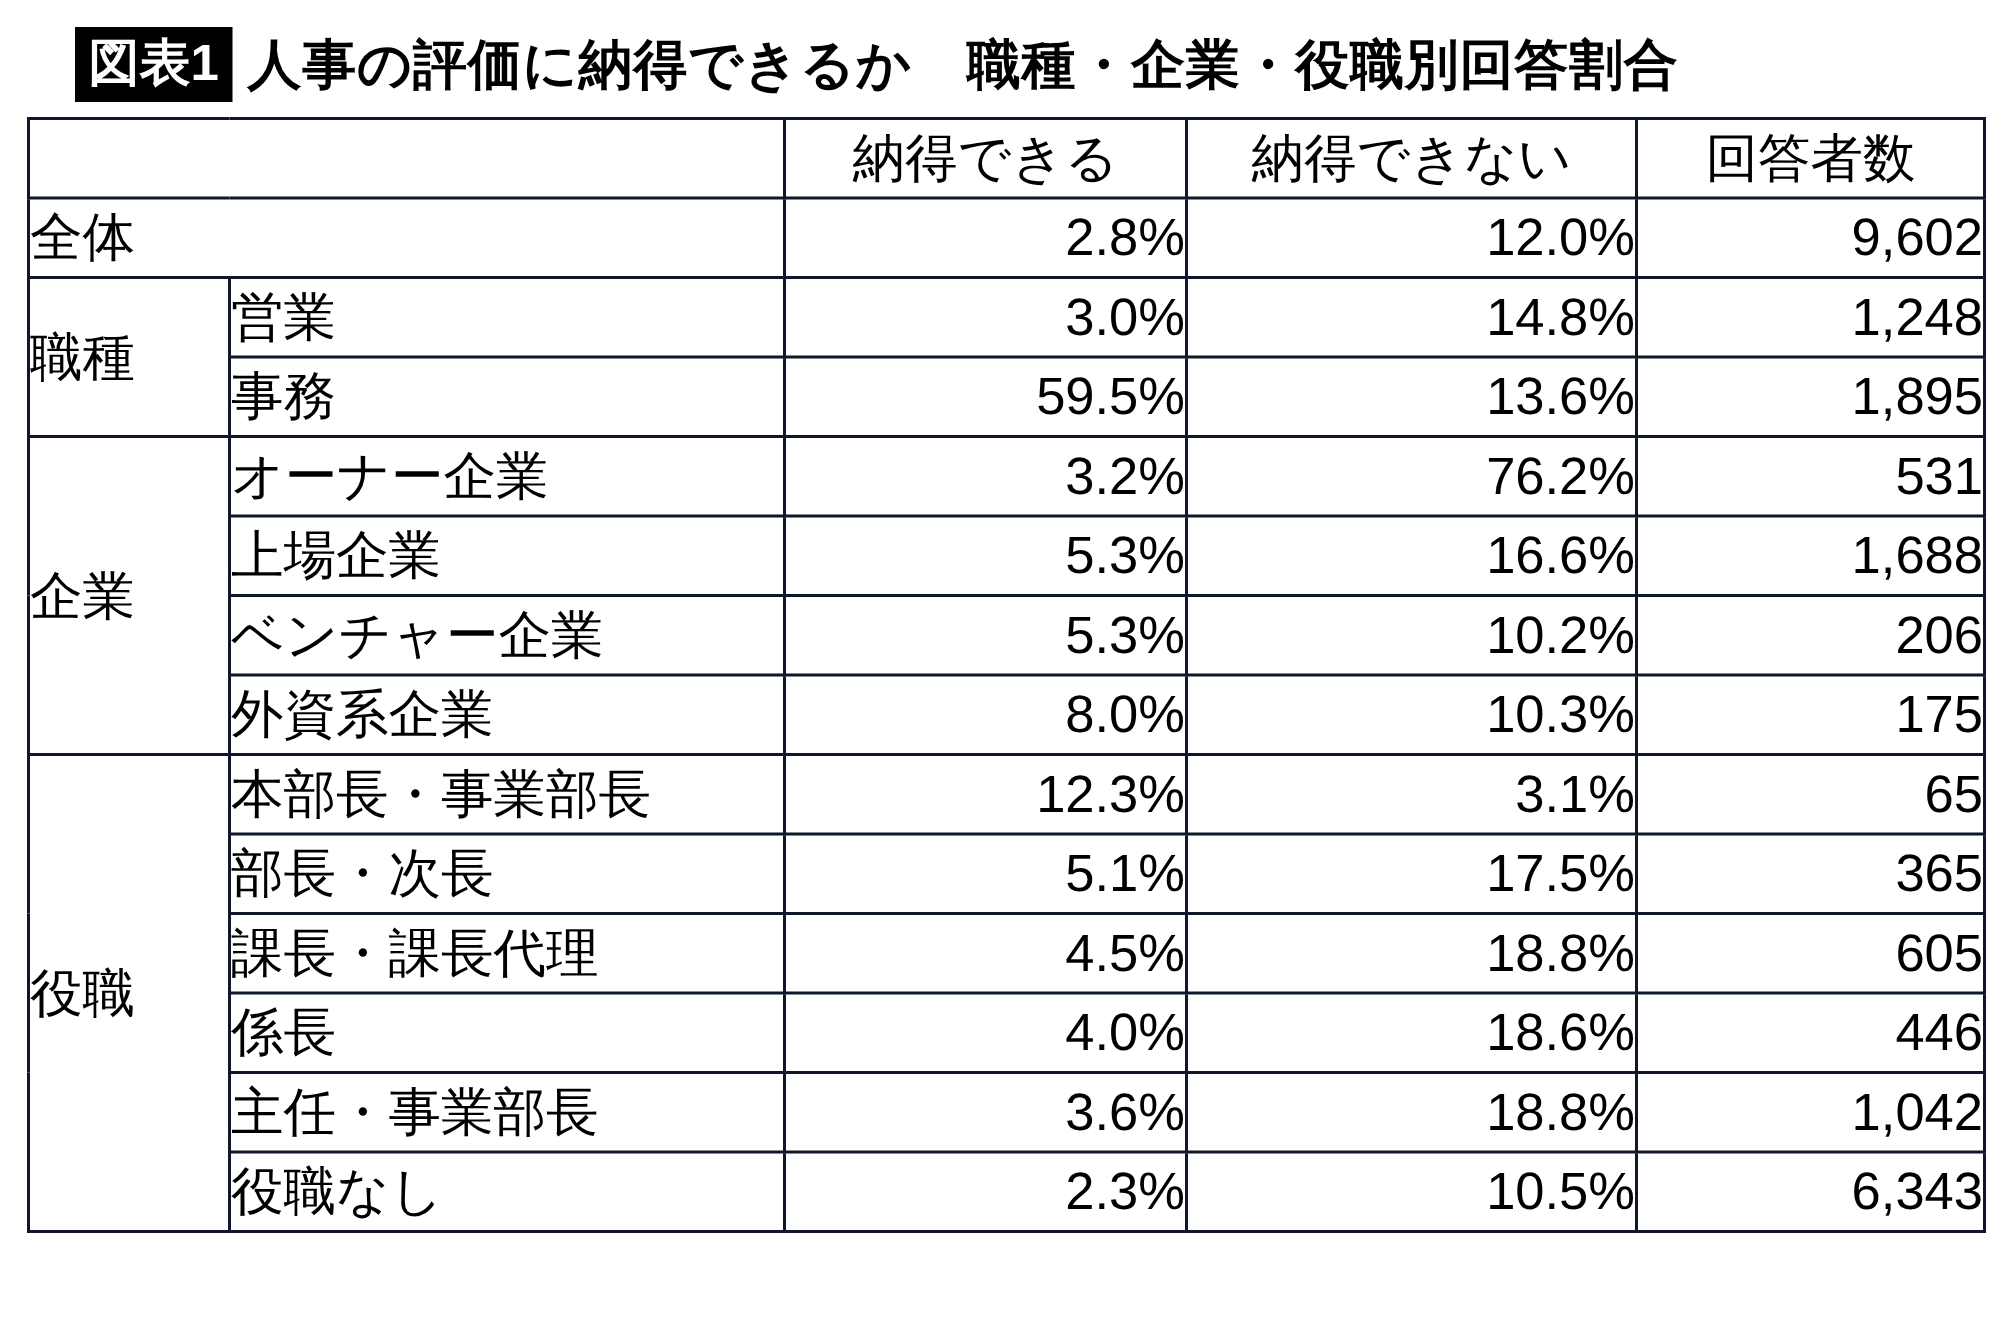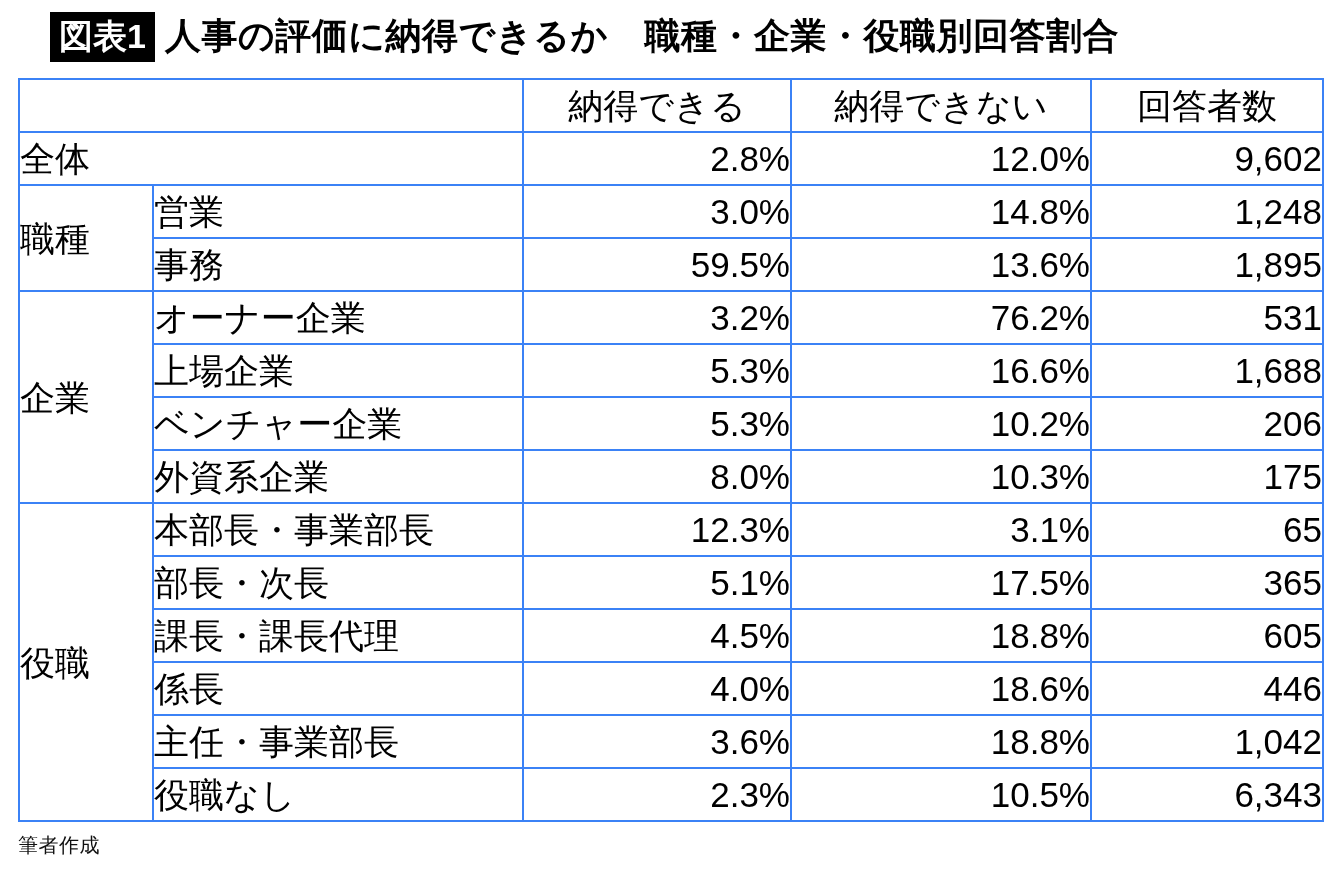--- a/index.html
+++ b/index.html
@@ -17,21 +17,21 @@
   .page {
     position: relative;
     width: 1340px;
     height: 880px;
     box-sizing: border-box;
     padding: 12px 18px 0 18px;
   }
   
   .title-row {
     display: flex;
-    align-items: flex-start;
+    align-items: center;
     gap: 10px;
     height: 62px;
     padding-left: 32px;
   }
   .title-badge {
     background: #000000;
     color: #ffffff;
     font-size: 34px;
     font-weight: bold;
     line-height: 1;
@@ -52,21 +52,21 @@
     table-layout: fixed;
     margin-top: 4px;
   }
   table.data col.c-cat   { width: 134px; }
   table.data col.c-sub   { width: 370px; }
   table.data col.c-val1  { width: 268px; }
   table.data col.c-val2  { width: 300px; }
   table.data col.c-val3  { width: 232px; }
 
   table.data th, table.data td {
-    border: 2px solid #3b82f6;
+    border: 2px solid #0f172a;
     padding: 0;
     font-size: 35px;
     font-weight: normal;
     line-height: 1;
     height: 51px;
     vertical-align: middle;
     background: #ffffff;
   }
   .hdr-cell {
     text-align: center;
@@ -221,15 +221,14 @@
       <tr class="inner">
         <td class="sub-cell">役職なし</td>
         <td class="num-cell">2.3%</td>
         <td class="num-cell">10.5%</td>
         <td class="num-cell">6,343</td>
       </tr>
 
     </tbody>
   </table>
 
-  <div class="credit">筆者作成</div>
 
 </div>
 
 </body></html>

